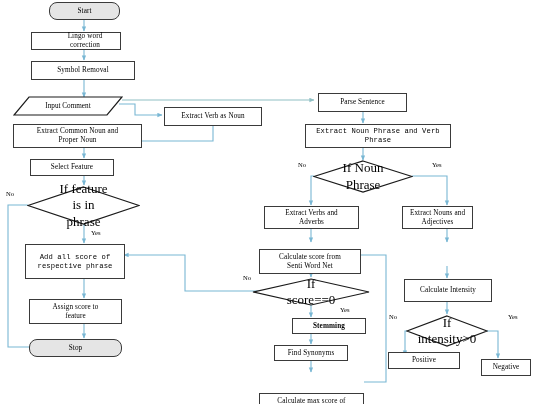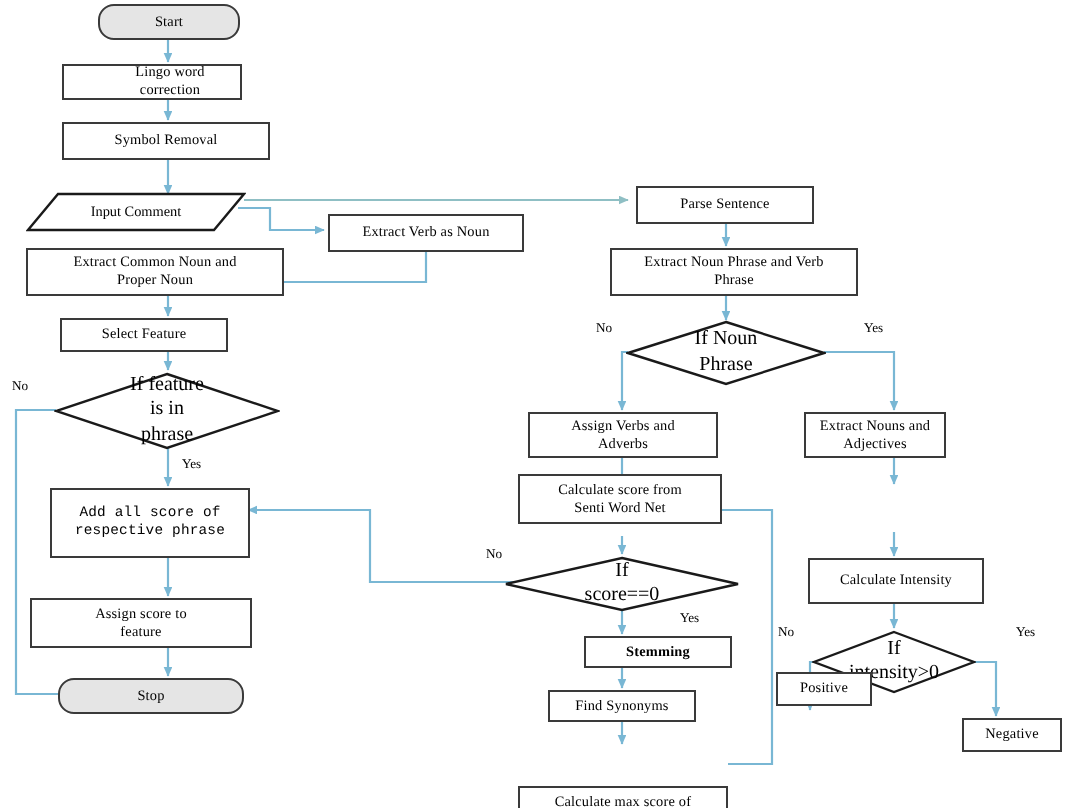--- a/index.html
+++ b/index.html
@@ -55,21 +55,21 @@
     position: absolute;
     z-index: 3;
     display: flex;
     align-items: center;
     justify-content: center;
   }
   .diamond-text {
     position: relative;
     z-index: 4;
     text-align: center;
-    font-size: 10px;
+    font-size: 13px;
     line-height: 1.25;
     color: #000;
     white-space: pre-line;
     pointer-events: none;
   }
   .para-wrap {
     position: absolute;
     z-index: 3;
     display: flex;
     align-items: center;
@@ -205,57 +205,57 @@
     <span class="diamond-text">If feature
 is in
 phrase</span>
   </div>
 
   <div class="node rect" style="left:25px; top:244px; width:100px; height:35px;font-family:Liberation Mono, monospace;">
     <span class="node-label">Add all score of
 respective phrase</span>
   </div>
 
-  <div class="node rect" style="left:15px; top:299px; width:111px; height:25px;">
+  <div class="node rect" style="left:29px; top:299px; width:93px; height:25px;">
     <span class="node-label">Assign score to
 feature</span>
   </div>
 
   <div class="node rounded" style="left:29px; top:339px; width:93px; height:18px;">
     <span class="node-label">Stop</span>
   </div>
 
   <div class="node rect" style="left:318px; top:93px; width:89px; height:19px;">
     <span class="node-label">Parse Sentence</span>
   </div>
 
-  <div class="node rect" style="left:305px; top:124px; width:124px; height:24px;">
+  <div class="node rect" style="left:305px; top:124px; width:146px; height:24px;font-family:Liberation Mono, monospace;">
     <span class="node-label">Extract Noun Phrase and Verb
 Phrase</span>
   </div>
 
   <div class="diamond-wrap" style="left:313px; top:160px; width:100px; height:33px;">
     <svg width="100" height="33" viewBox="0 0 100 33" style="position:absolute;left:0;top:0;">
       <polygon points="50,1 99,16.5 50,32 1,16.5" fill="#ffffff" stroke="#1a1a1a" stroke-width="1.2"></polygon>
     </svg>
     <span class="diamond-text">If Noun
 Phrase</span>
   </div>
 
   <div class="node rect" style="left:264px; top:206px; width:95px; height:23px;">
-    <span class="node-label">Assign Verbs and
+    <span class="node-label">Extract Verbs and
 Adverbs</span>
   </div>
 
   <div class="node rect" style="left:402px; top:206px; width:71px; height:23px;">
     <span class="node-label">Extract Nouns and
 Adjectives</span>
   </div>
 
-  <div class="node rect" style="left:259px; top:237px; width:102px; height:25px;">
+  <div class="node rect" style="left:259px; top:249px; width:102px; height:25px;">
     <span class="node-label">Calculate score from
 Senti Word Net</span>
   </div>
 
 
   <div class="diamond-wrap" style="left:252px; top:278px; width:118px; height:28px;">
     <svg width="118" height="28" viewBox="0 0 118 28" style="position:absolute;left:0;top:0;">
       <polygon points="59,1 117,14 59,27 1,14" fill="#ffffff" stroke="#1a1a1a" stroke-width="1.2"></polygon>
     </svg>
     <span class="diamond-text">If
@@ -275,21 +275,21 @@
       <polygon points="41,1 81,16 41,31 1,16" fill="#ffffff" stroke="#1a1a1a" stroke-width="1.2"></polygon>
     </svg>
     <span class="diamond-text">If
 intensity&gt;0</span>
   </div>
 
   <div class="node rect" style="left:274px; top:345px; width:74px; height:16px;">
     <span class="node-label">Find Synonyms</span>
   </div>
 
-  <div class="node rect" style="left:388px; top:336px; width:48px; height:17px;">
+  <div class="node rect" style="left:388px; top:352px; width:72px; height:17px;">
     <span class="node-label">Positive</span>
   </div>
 
   <div class="node rect" style="left:481px; top:359px; width:50px; height:17px;">
     <span class="node-label">Negative</span>
   </div>
 
   <div class="node rect" style="left:259px; top:373px; width:105px; height:25px;margin-top:20px;">
     <span class="node-label">Calculate max score of
 synonyms</span>

